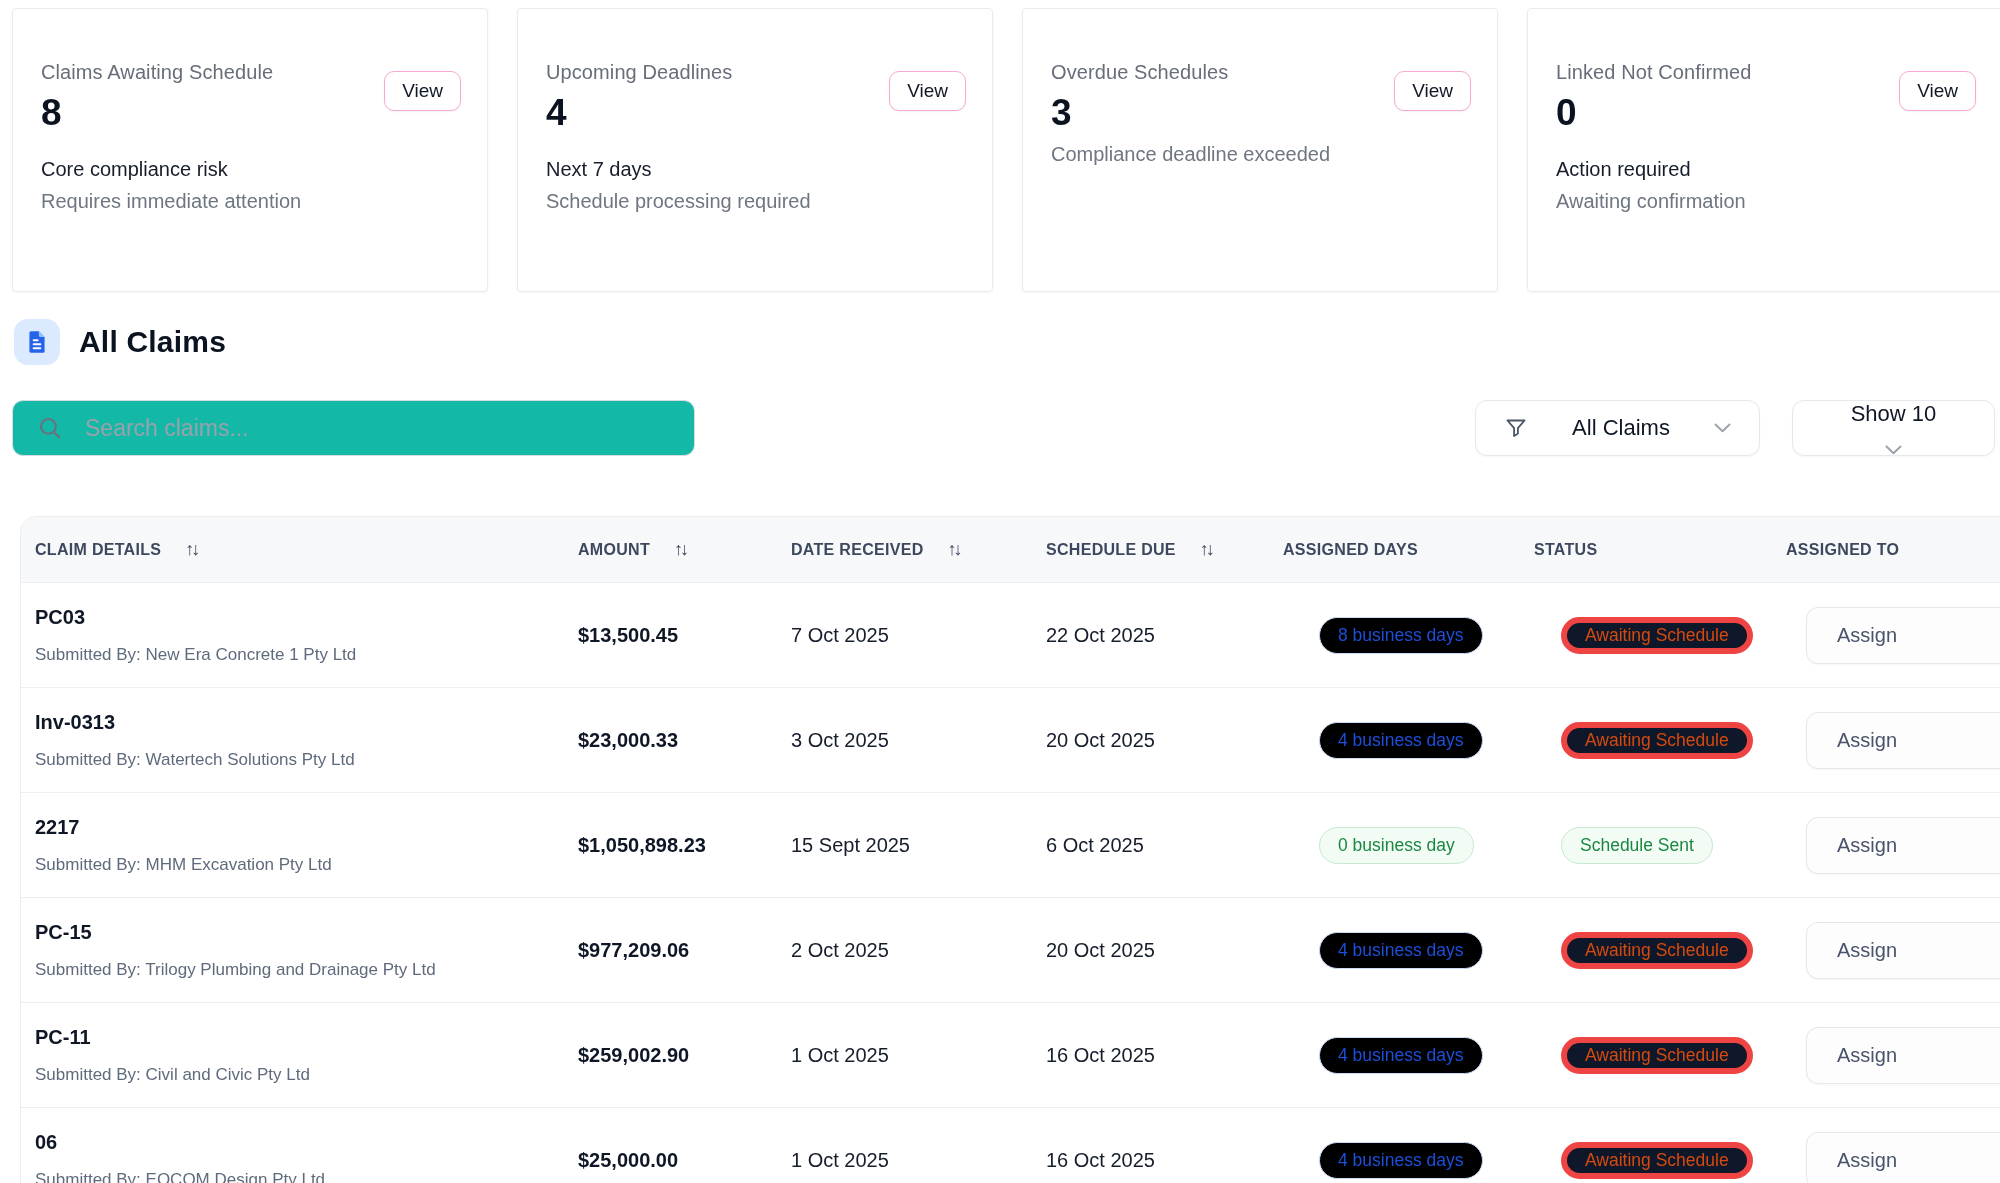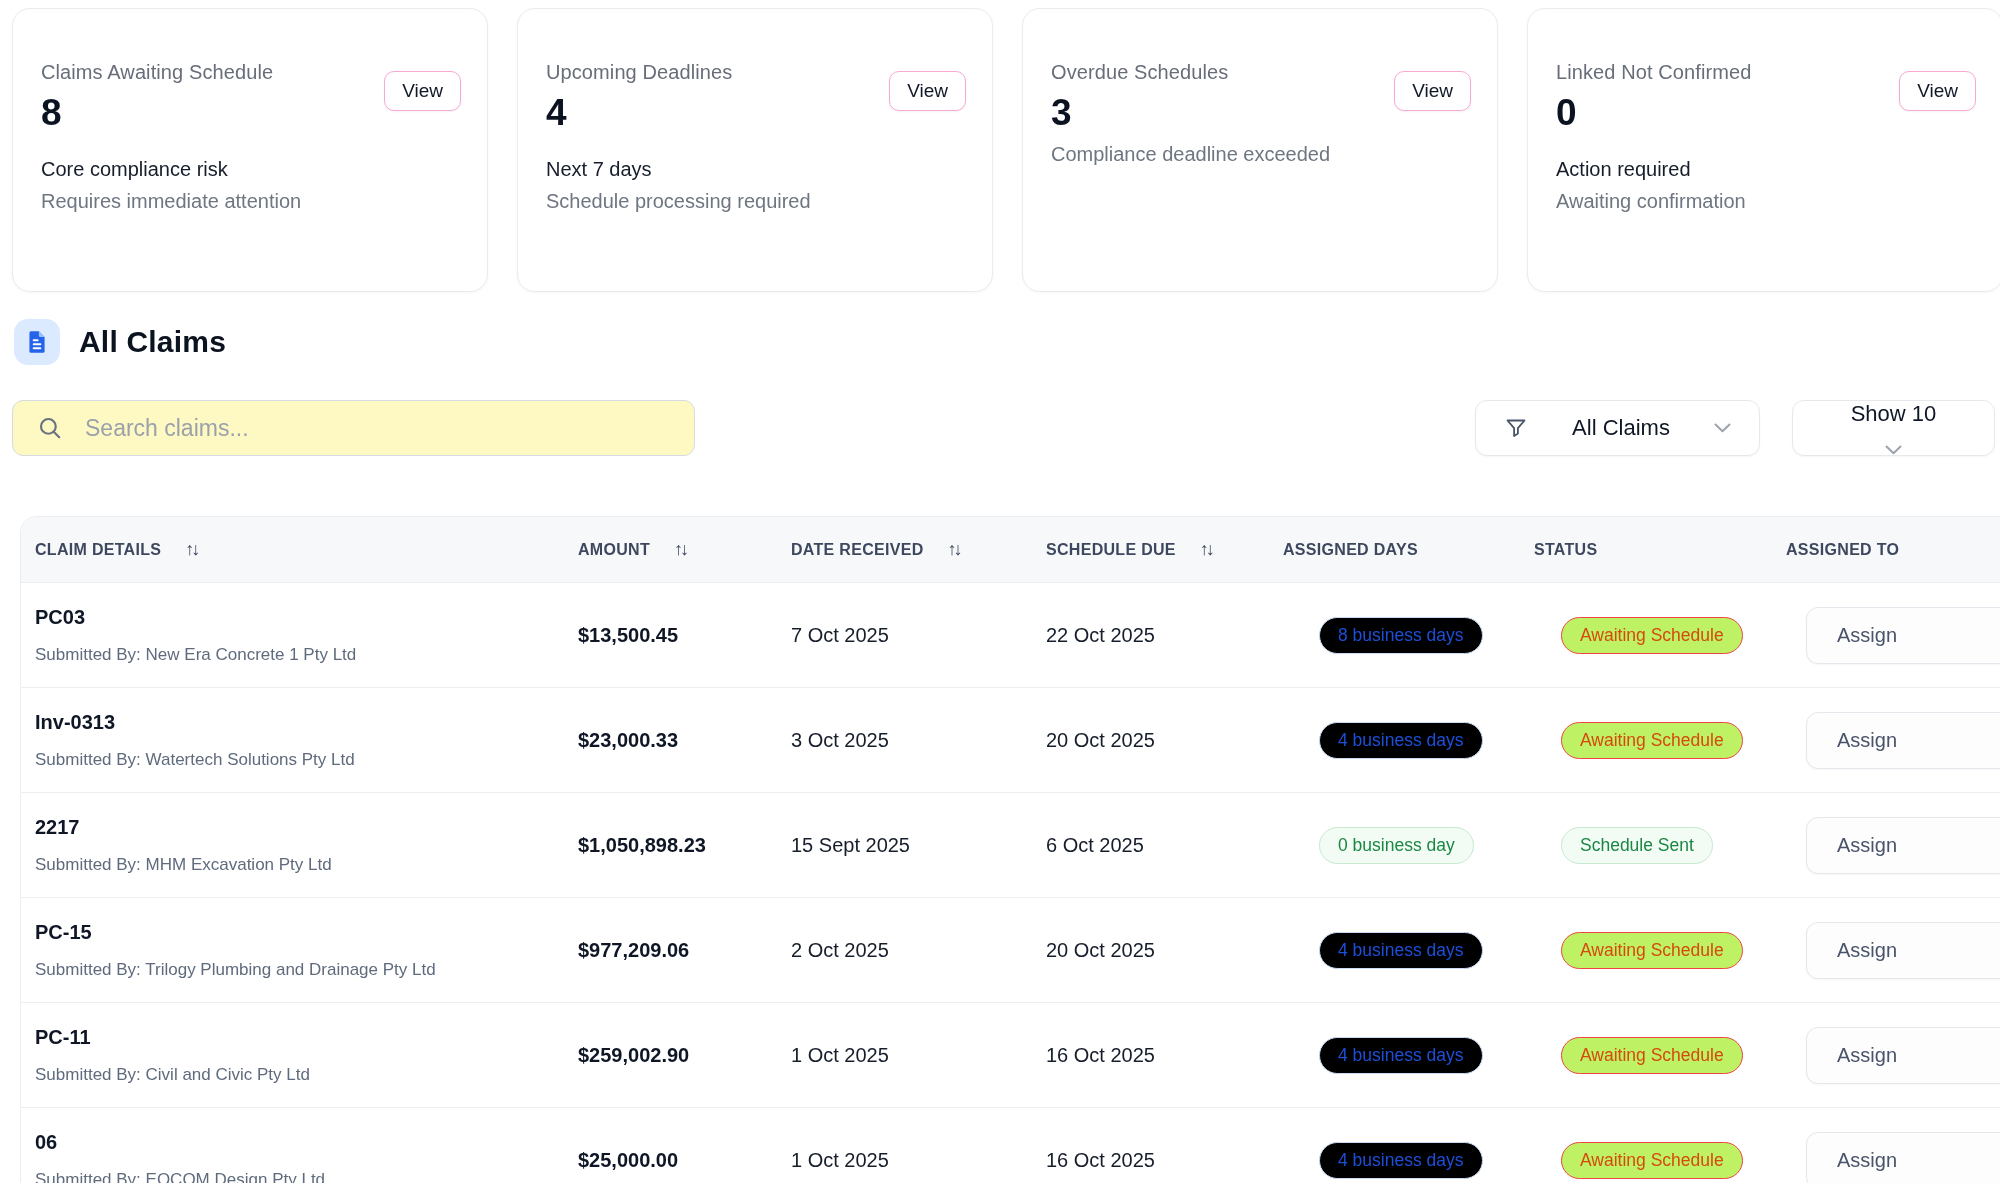--- a/index.html
+++ b/index.html
@@ -14,21 +14,21 @@
 
   
   .cards {
     position: absolute; left: 12px; top: 8px;
     display: flex; gap: 29px;
   }
   .card {
     width: 476px; height: 284px;
     background: #fff;
     border: 1px solid #e9ebef;
-    border-radius: 18px;
+    border-radius: 4px;
     box-shadow: 0 1px 3px rgba(16,24,40,.04);
     position: relative;
     padding: 52px 28px 0 28px;
   }
   .card-title { font-size: 20px; color: #676e7a; letter-spacing: .1px; }
   .card-count { font-size: 37px; font-weight: 800; color: #0b1220; margin-top: 8px; }
   .card-sub   { font-size: 20px; color: #161d2b; margin-top: 24px; font-weight: 500; }
   .card-desc  { font-size: 20px; color: #6e7682; margin-top: 9px; }
   .view-btn {
     position: absolute; top: 62px; right: 26px;
@@ -49,21 +49,21 @@
     display: flex; align-items: center; justify-content: center;
   }
   .section-title { font-size: 30px; font-weight: 700; color: #0b1220; letter-spacing: .2px; }
 
   
   .search-box {
     position: absolute; left: 12px; top: 400px;
     width: 683px; height: 56px;
     border: 1.5px solid #d7dbe1; border-radius: 11px;
     display: flex; align-items: center; gap: 22px;
-    padding: 0 24px; background: #fef9c3;
+    padding: 0 24px; background: #14b8a6;
   }
   .search-input {
     border: none; outline: none; flex: 1;
     font-size: 23px; color: #101828; font-family: inherit;
     background: transparent;
   }
   .search-input::placeholder { color: #9aa1ab; }
 
   .filter-box {
     position: absolute; left: 1475px; top: 400px;
@@ -126,21 +126,21 @@
   .badge {
     display: inline-flex; align-items: center;
     height: 37px; padding: 0 18px;
     border-radius: 19px;
     font-size: 17.5px; font-weight: 500;
     white-space: nowrap;
   }
   .cell-remaining { padding-left: 36px; }
   .cell-status { padding-left: 27px; }
   .tone-blue   { color: #1d4ed8; background: #000000; border: 1px solid #c9dbf6; }
-  .tone-orange { color: #d54a0e; background: #bef264; border: 1px solid #ef4444; }
+  .tone-orange { color: #d54a0e; background: #0f172a; border: 6px solid #ef4444; }
   .tone-green  { color: #1b8743; background: #f2fcf5; border: 1px solid #c6e9d0; }
 
   .cell-assign { padding-left: 20px; }
   .assign-btn {
     width: 245px; height: 57px;
     border: 1px solid #e4e7ec; border-radius: 12px;
     background: #fdfdfe;
     box-shadow: 0 1px 2px rgba(16,24,40,.04);
     font-size: 20px; color: #49536a; font-family: inherit;
     text-align: left; padding-left: 30px;

